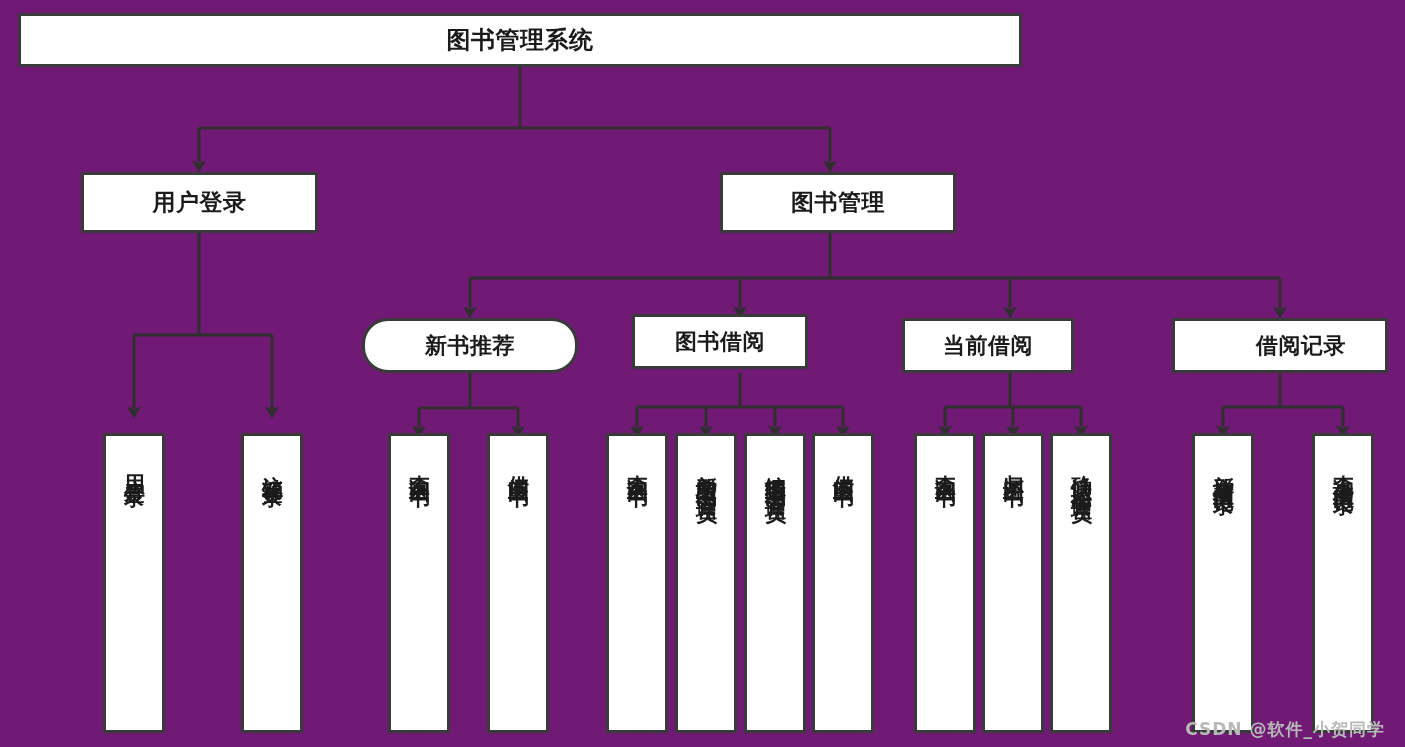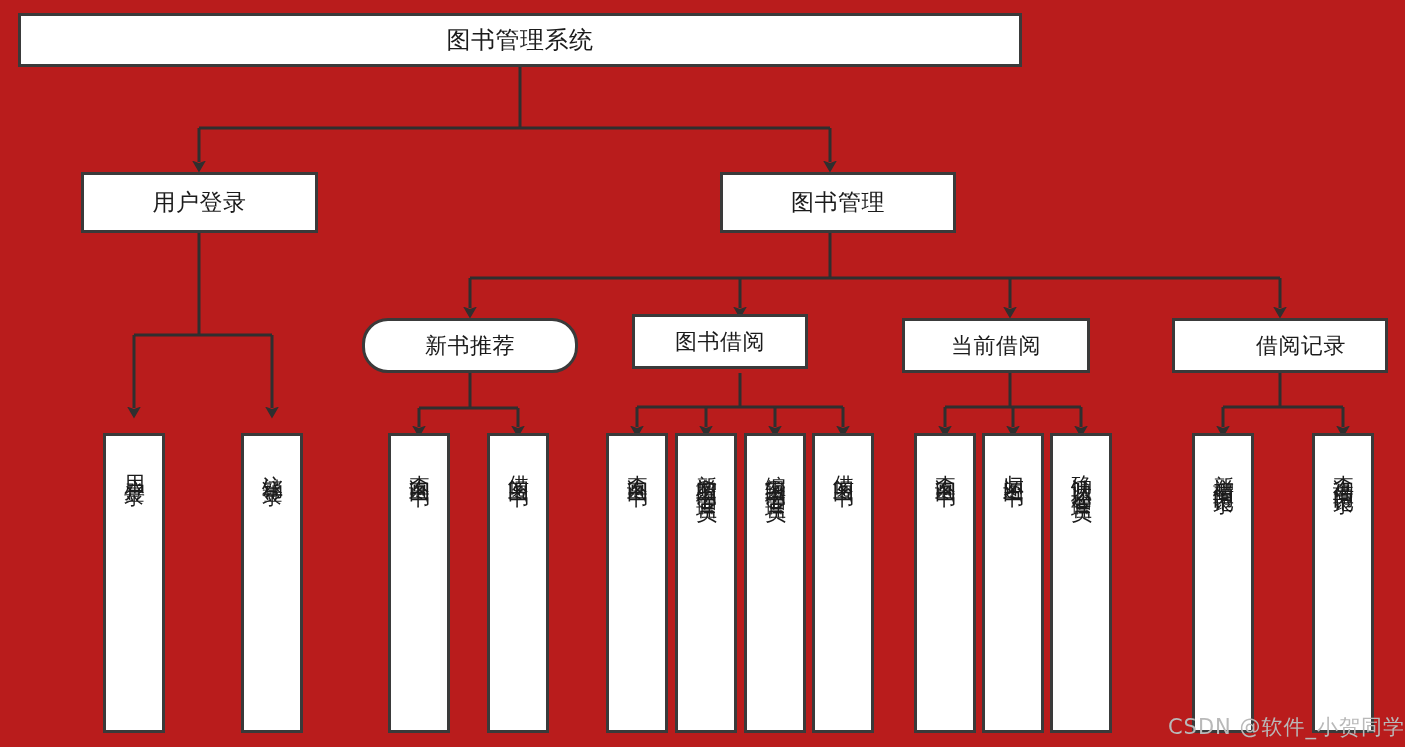--- a/index.html
+++ b/index.html
@@ -7,22 +7,23 @@
     padding: 0;
     background: #ffffff;
   }
   body {
     font-family: "DejaVu Sans", "Liberation Sans", sans-serif;
   }
   #canvas {
     position: relative;
     width: 1405px;
     height: 747px;
-    background: #b91c1c;
+    background: #701a75;
     overflow: hidden;
+    font-weight: bold;
   }
   svg.wires {
     position: absolute;
     left: 0;
     top: 0;
     width: 1405px;
     height: 747px;
     pointer-events: none;
   }
   .node {
@@ -52,23 +53,23 @@
   .vtext {
     writing-mode: vertical-rl;
     text-orientation: upright;
     letter-spacing: 4px;
     line-height: 1;
     white-space: nowrap;
     display: block;
   }
   .watermark {
     position: absolute;
-    right: 0;
+    right: 20px;
     bottom: 6px;
-    font-size: 21px;
+    font-size: 17px;
     color: #b9b9b9;
     letter-spacing: 1px;
     white-space: nowrap;
     font-family: "DejaVu Sans", "Liberation Sans", sans-serif;
   }
 </style>
 </head>
 <body>
 
 <div id="canvas">
@@ -125,21 +126,21 @@
     </g>
   </svg>
 
   <div class="node level0" style="left:18px; top:13px; width:1004px; height:54px;">图书管理系统</div>
 
   <div class="node level1" style="left:81px; top:172px; width:237px; height:61px;">用户登录</div>
   <div class="node level1" style="left:712px; top:172px; width:236px; height:61px;margin-left:8px;">图书管理</div>
 
   <div class="node level2" style="left:362px; top:318px; width:216px; height:55px;border-radius:26px;">新书推荐</div>
   <div class="node level2" style="left:632px; top:314px; width:176px; height:55px;">图书借阅</div>
-  <div class="node level2" style="left:902px; top:318px; width:188px; height:55px;">当前借阅</div>
+  <div class="node level2" style="left:902px; top:318px; width:172px; height:55px;">当前借阅</div>
   <div class="node level2" style="left:1172px; top:318px; width:216px; height:55px;padding-left:42px;">借阅记录</div>
 
   <div class="node leaf" style="left:103px; top:433px; width:62px; height:300px;">
     <span class="vtext">用户登录</span>
   </div>
   <div class="node leaf" style="left:241px; top:433px; width:62px; height:300px;">
     <span class="vtext">注销登录</span>
   </div>
 
   <div class="node leaf" style="left:388px; top:433px; width:62px; height:300px;">

